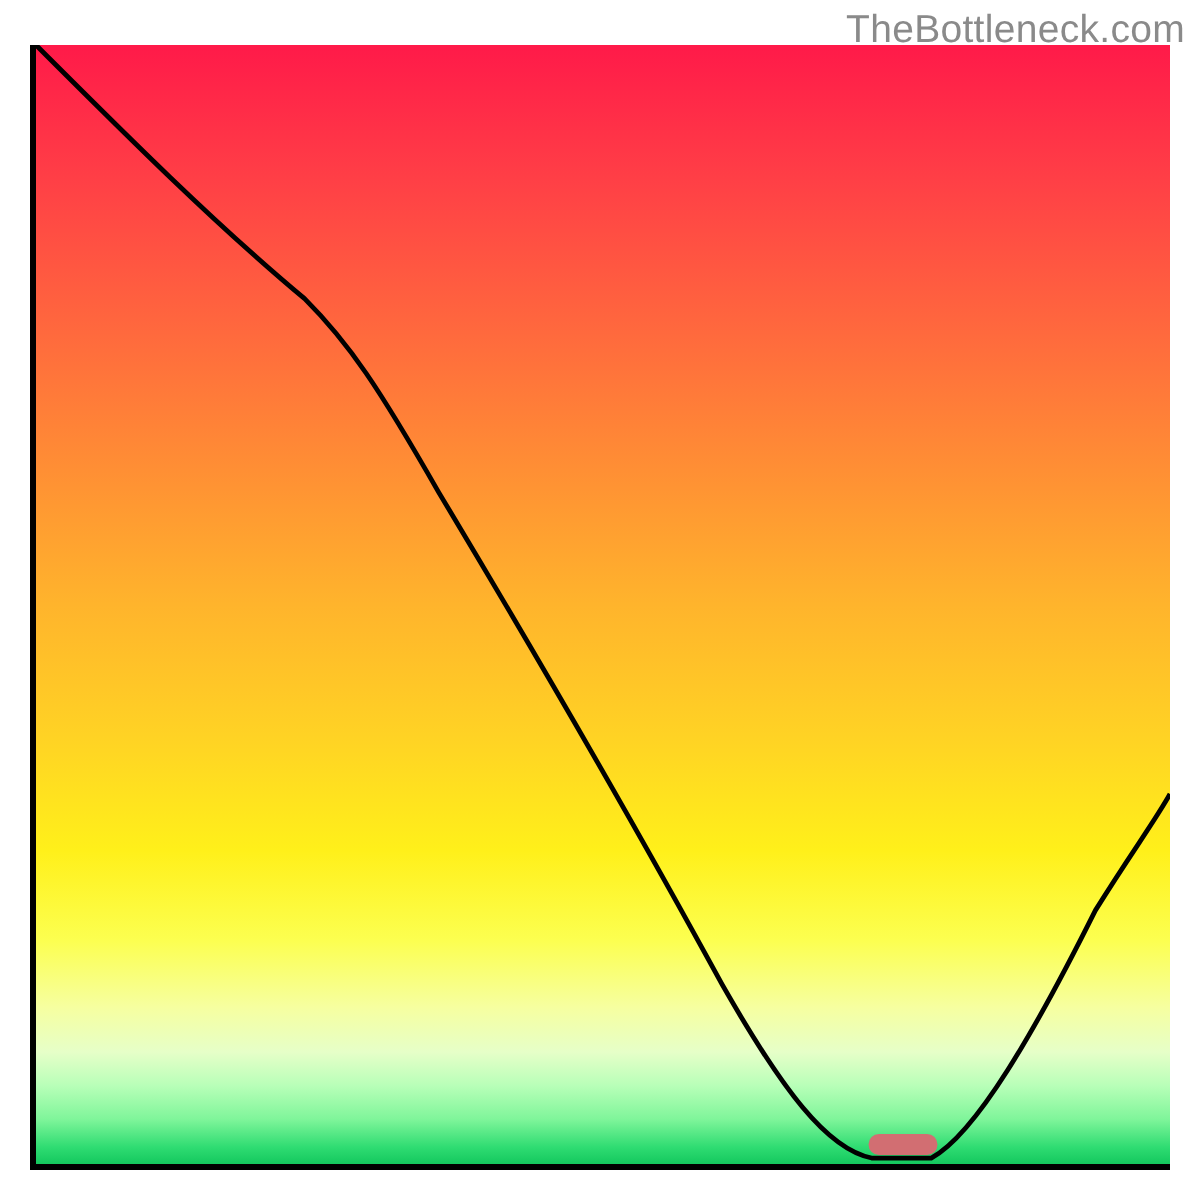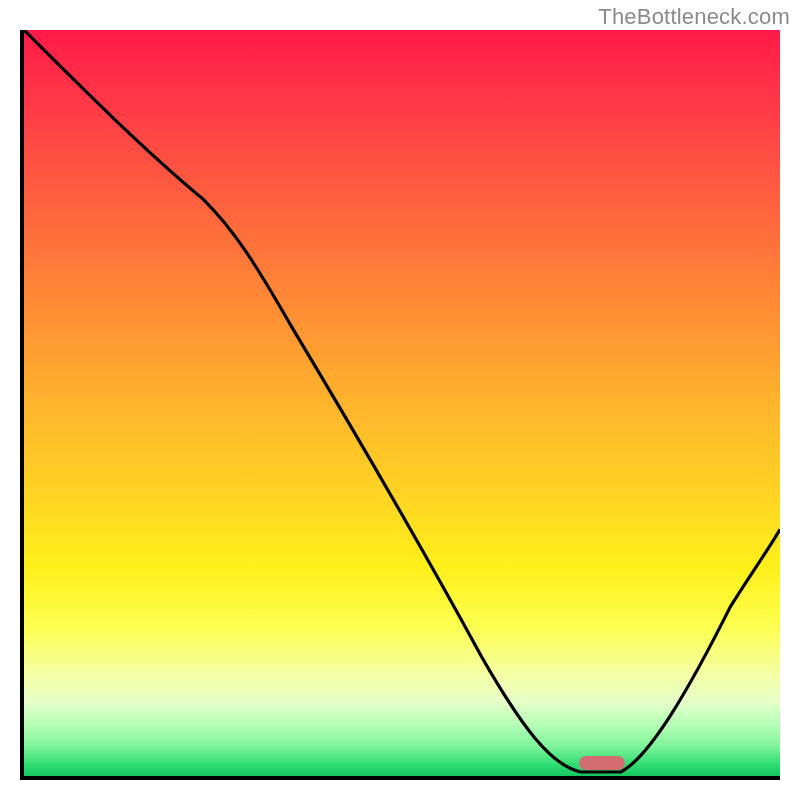--- a/index.html
+++ b/index.html
@@ -9,21 +9,21 @@
     height: 800px;
     background: #ffffff;
     font-family: Arial, Helvetica, sans-serif;
     position: relative;
   }
   .watermark {
     position: absolute;
     top: 4px;
     right: 10px;
     color: #8a8a8a;
-    font-size: 22px;
+    font-size: 26px;
     font-weight: 500;
     letter-spacing: 0.2px;
     z-index: 5;
     user-select: none;
   }
   .plot-area {
     position: absolute;
     left: 20px;
     top: 30px;
     width: 760px;

